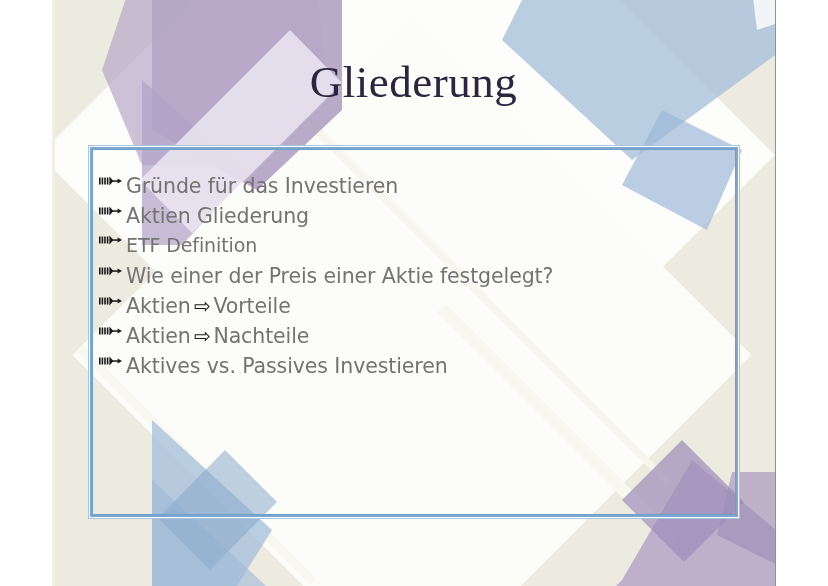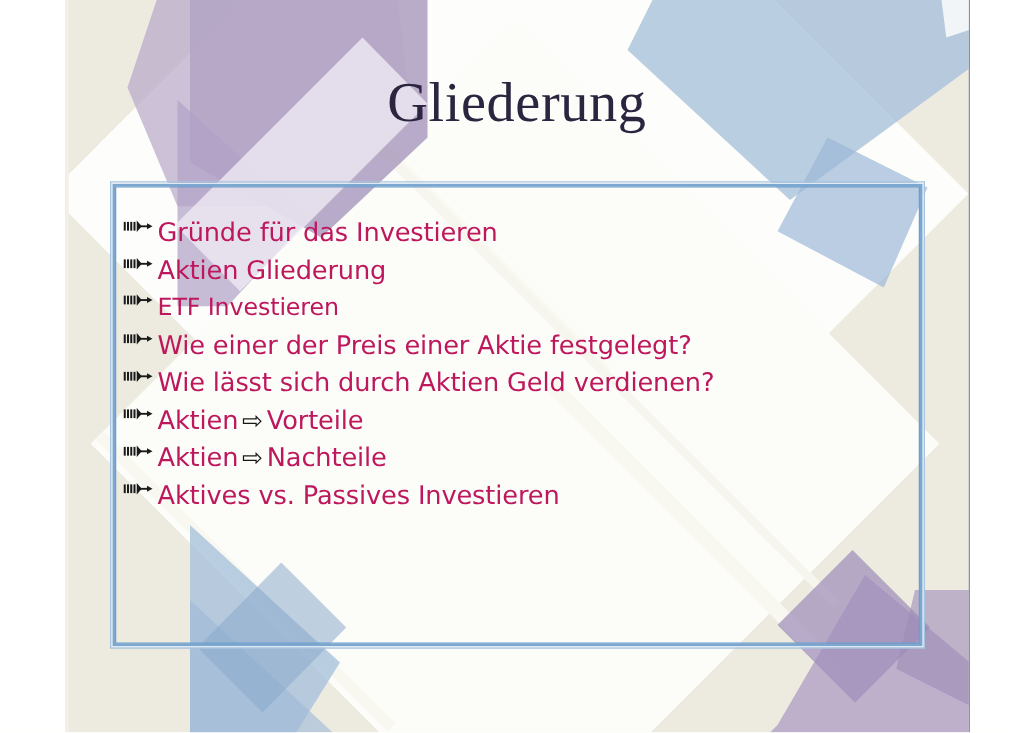--- a/index.html
+++ b/index.html
@@ -120,21 +120,21 @@
     flex: 0 0 auto;
     width: 26px;
     height: 18px;
     position: relative;
     top: -3px;
     margin-right: 2px;
   }
   .bullet-text {
     font-family: "DejaVu Sans", sans-serif;
     font-size: 20.5px;
-    color: #be185d;
+    color: #737373;
     letter-spacing: -0.1px;
   }
   .bullet-text.small {
     font-size: 19px;
   }
   .arrow-sym {
     font-family: "DejaVu Sans", sans-serif;
     font-size: 20px;
     color: #161616;
     padding: 0 3px;
@@ -234,56 +234,40 @@
               <rect x="1" y="5.5" width="1.6" height="7"></rect>
               <rect x="3.6" y="5.5" width="1.6" height="7"></rect>
               <rect x="6.2" y="5.5" width="1.6" height="7"></rect>
               <rect x="8.8" y="5.5" width="1.6" height="7"></rect>
               <polygon points="11.4,4.4 15.4,9 11.4,13.6"></polygon>
               <rect x="14.2" y="8.3" width="6.2" height="1.5"></rect>
               <polygon points="19.6,6.6 24,9 19.6,11.4"></polygon>
             </g>
           </svg>
         </span>
-        <span class="bullet-text small">ETF Investieren</span>
+        <span class="bullet-text small">ETF Definition</span>
       </li>
 
       <li class="bullet-row">
         <span class="bullet-marker">
           <svg width="26" height="18" viewBox="0 0 26 18">
             <g fill="#1a1a1a">
               <rect x="1" y="5.5" width="1.6" height="7"></rect>
               <rect x="3.6" y="5.5" width="1.6" height="7"></rect>
               <rect x="6.2" y="5.5" width="1.6" height="7"></rect>
               <rect x="8.8" y="5.5" width="1.6" height="7"></rect>
               <polygon points="11.4,4.4 15.4,9 11.4,13.6"></polygon>
               <rect x="14.2" y="8.3" width="6.2" height="1.5"></rect>
               <polygon points="19.6,6.6 24,9 19.6,11.4"></polygon>
             </g>
           </svg>
         </span>
         <span class="bullet-text">Wie einer der Preis einer Aktie festgelegt?</span>
       </li>
 
-      <li class="bullet-row">
-        <span class="bullet-marker">
-          <svg width="26" height="18" viewBox="0 0 26 18">
-            <g fill="#1a1a1a">
-              <rect x="1" y="5.5" width="1.6" height="7"></rect>
-              <rect x="3.6" y="5.5" width="1.6" height="7"></rect>
-              <rect x="6.2" y="5.5" width="1.6" height="7"></rect>
-              <rect x="8.8" y="5.5" width="1.6" height="7"></rect>
-              <polygon points="11.4,4.4 15.4,9 11.4,13.6"></polygon>
-              <rect x="14.2" y="8.3" width="6.2" height="1.5"></rect>
-              <polygon points="19.6,6.6 24,9 19.6,11.4"></polygon>
-            </g>
-          </svg>
-        </span>
-        <span class="bullet-text">Wie lässt sich durch Aktien Geld verdienen?</span>
-      </li>
 
       <li class="bullet-row">
         <span class="bullet-marker">
           <svg width="26" height="18" viewBox="0 0 26 18">
             <g fill="#1a1a1a">
               <rect x="1" y="5.5" width="1.6" height="7"></rect>
               <rect x="3.6" y="5.5" width="1.6" height="7"></rect>
               <rect x="6.2" y="5.5" width="1.6" height="7"></rect>
               <rect x="8.8" y="5.5" width="1.6" height="7"></rect>
               <polygon points="11.4,4.4 15.4,9 11.4,13.6"></polygon>

